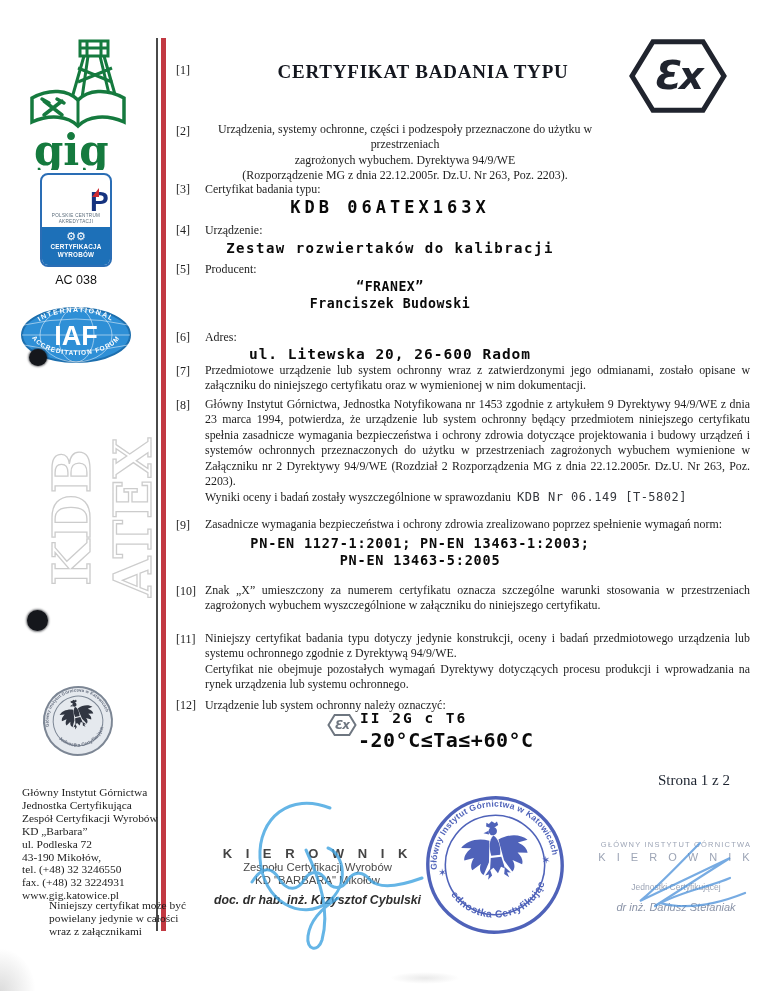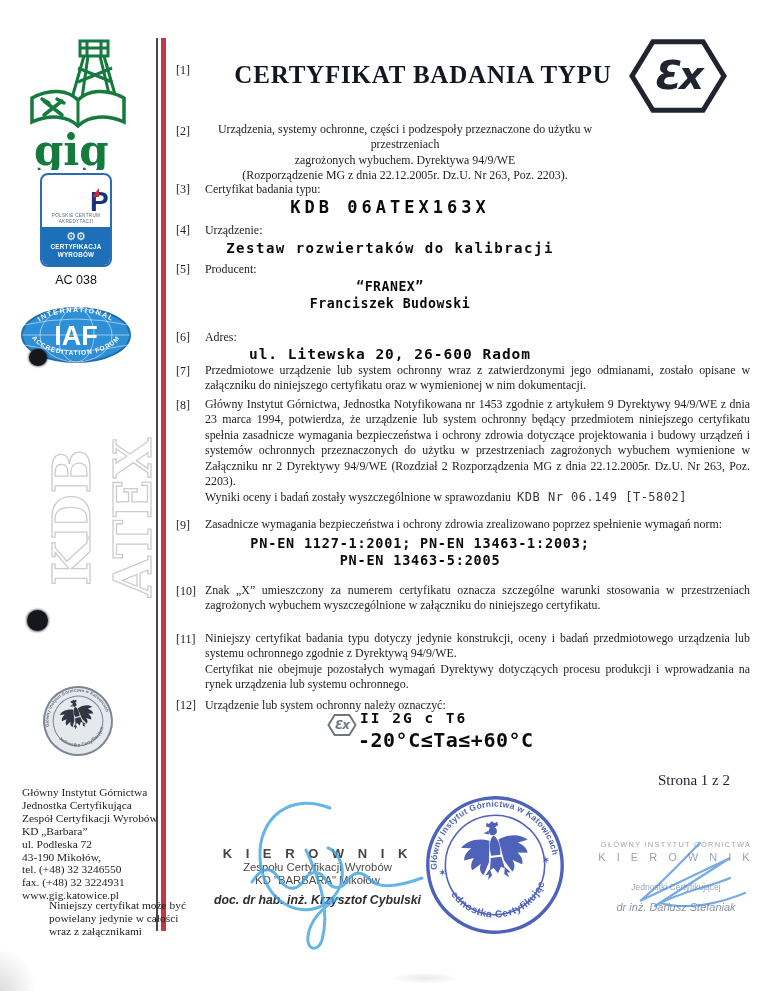--- a/index.html
+++ b/index.html
@@ -27,21 +27,21 @@
   .dot1{left:29px;top:349px;width:18px;height:17px;}
   .dot2{left:27px;top:610px;width:21px;height:21px;}
   .watermark{position:absolute;left:-49px;top:477px;width:260px;height:80px;transform:rotate(-90deg);
              font-family:"DejaVu Serif",serif;font-weight:bold;font-size:52px;letter-spacing:1px;text-align:center;
              color:transparent;-webkit-text-stroke:1.3px #bcbcbc;opacity:.75;}
   .stamp-small{position:absolute;left:38px;top:683px;}
   .addr{position:absolute;left:22px;top:786px;width:140px;font-size:11.4px;line-height:12.9px;color:#1c1c1c;}
   .note{position:absolute;left:22px;top:899px;width:140px;font-size:11.4px;line-height:13.2px;color:#1c1c1c;margin-left:27px;}
   
   .num{position:absolute;left:176px;font-size:12px;line-height:14px;color:#222;}
-  .title{position:absolute;left:205px;top:61px;width:436px;text-align:center;font-size:25px;font-weight:bold;
+  .title{position:absolute;left:205px;top:61px;width:436px;text-align:center;font-size:19px;font-weight:bold;
          letter-spacing:.8px;color:#14171f;}
   .ex-big{position:absolute;left:627px;top:37px;}
   .sec{position:absolute;left:205px;width:545px;font-size:11.9px;line-height:15.4px;color:#1d1d1d;}
   .just{text-align:justify;}
   .cent{width:400px;text-align:center;}
   .mono{font-family:"DejaVu Sans Mono","Liberation Mono",monospace;font-weight:bold;color:#0a0a0a;}
   .monoC{width:420px;margin-left:-25px;text-align:center;}
   .kdb{font-size:17px;letter-spacing:4px;margin-top:3px;}
   .dev{font-size:14px;letter-spacing:1.5px;margin-top:3px;}
   .prod{font-size:13.2px;letter-spacing:.5px;line-height:15px;margin-top:2px;}

